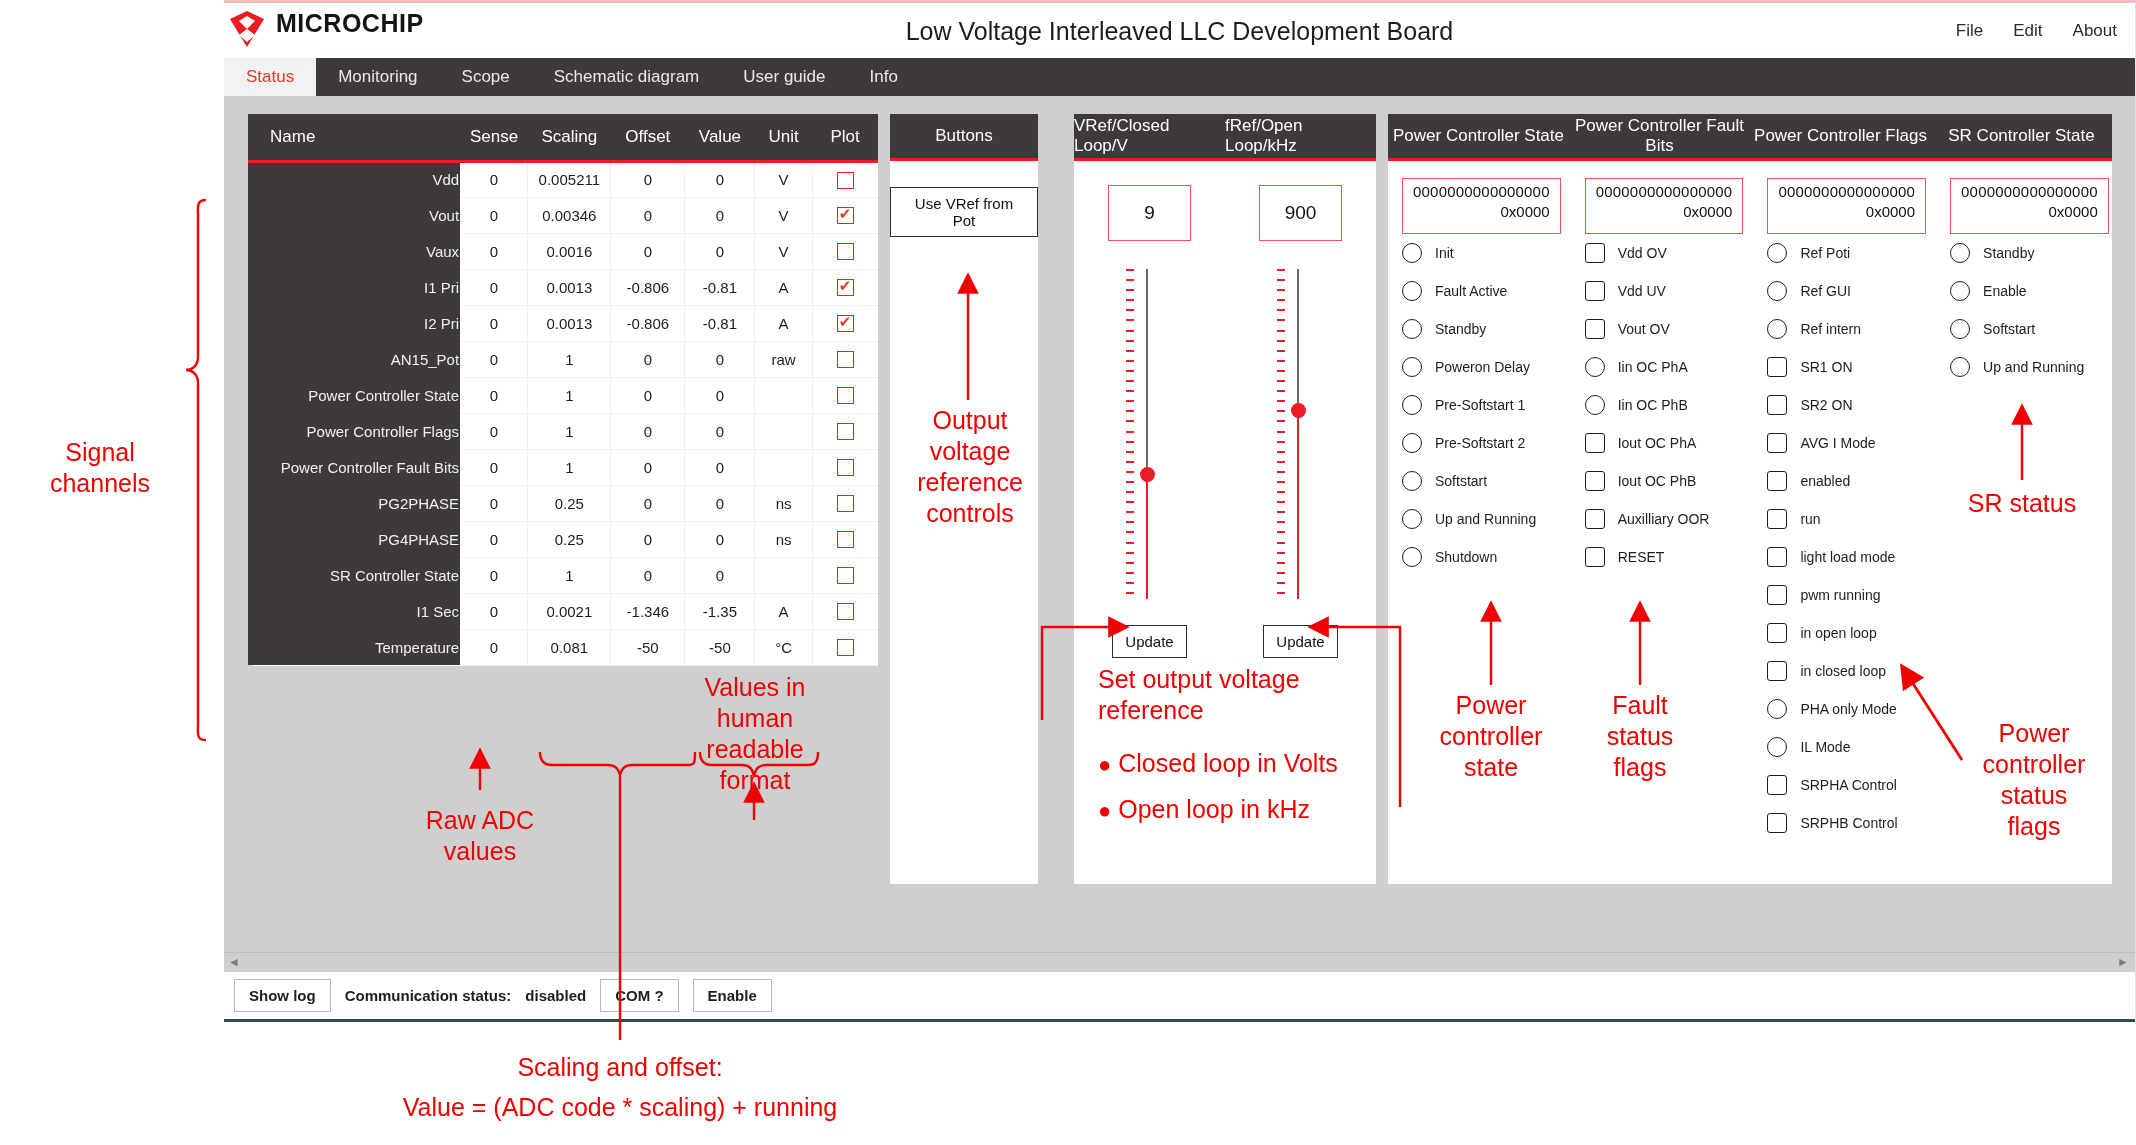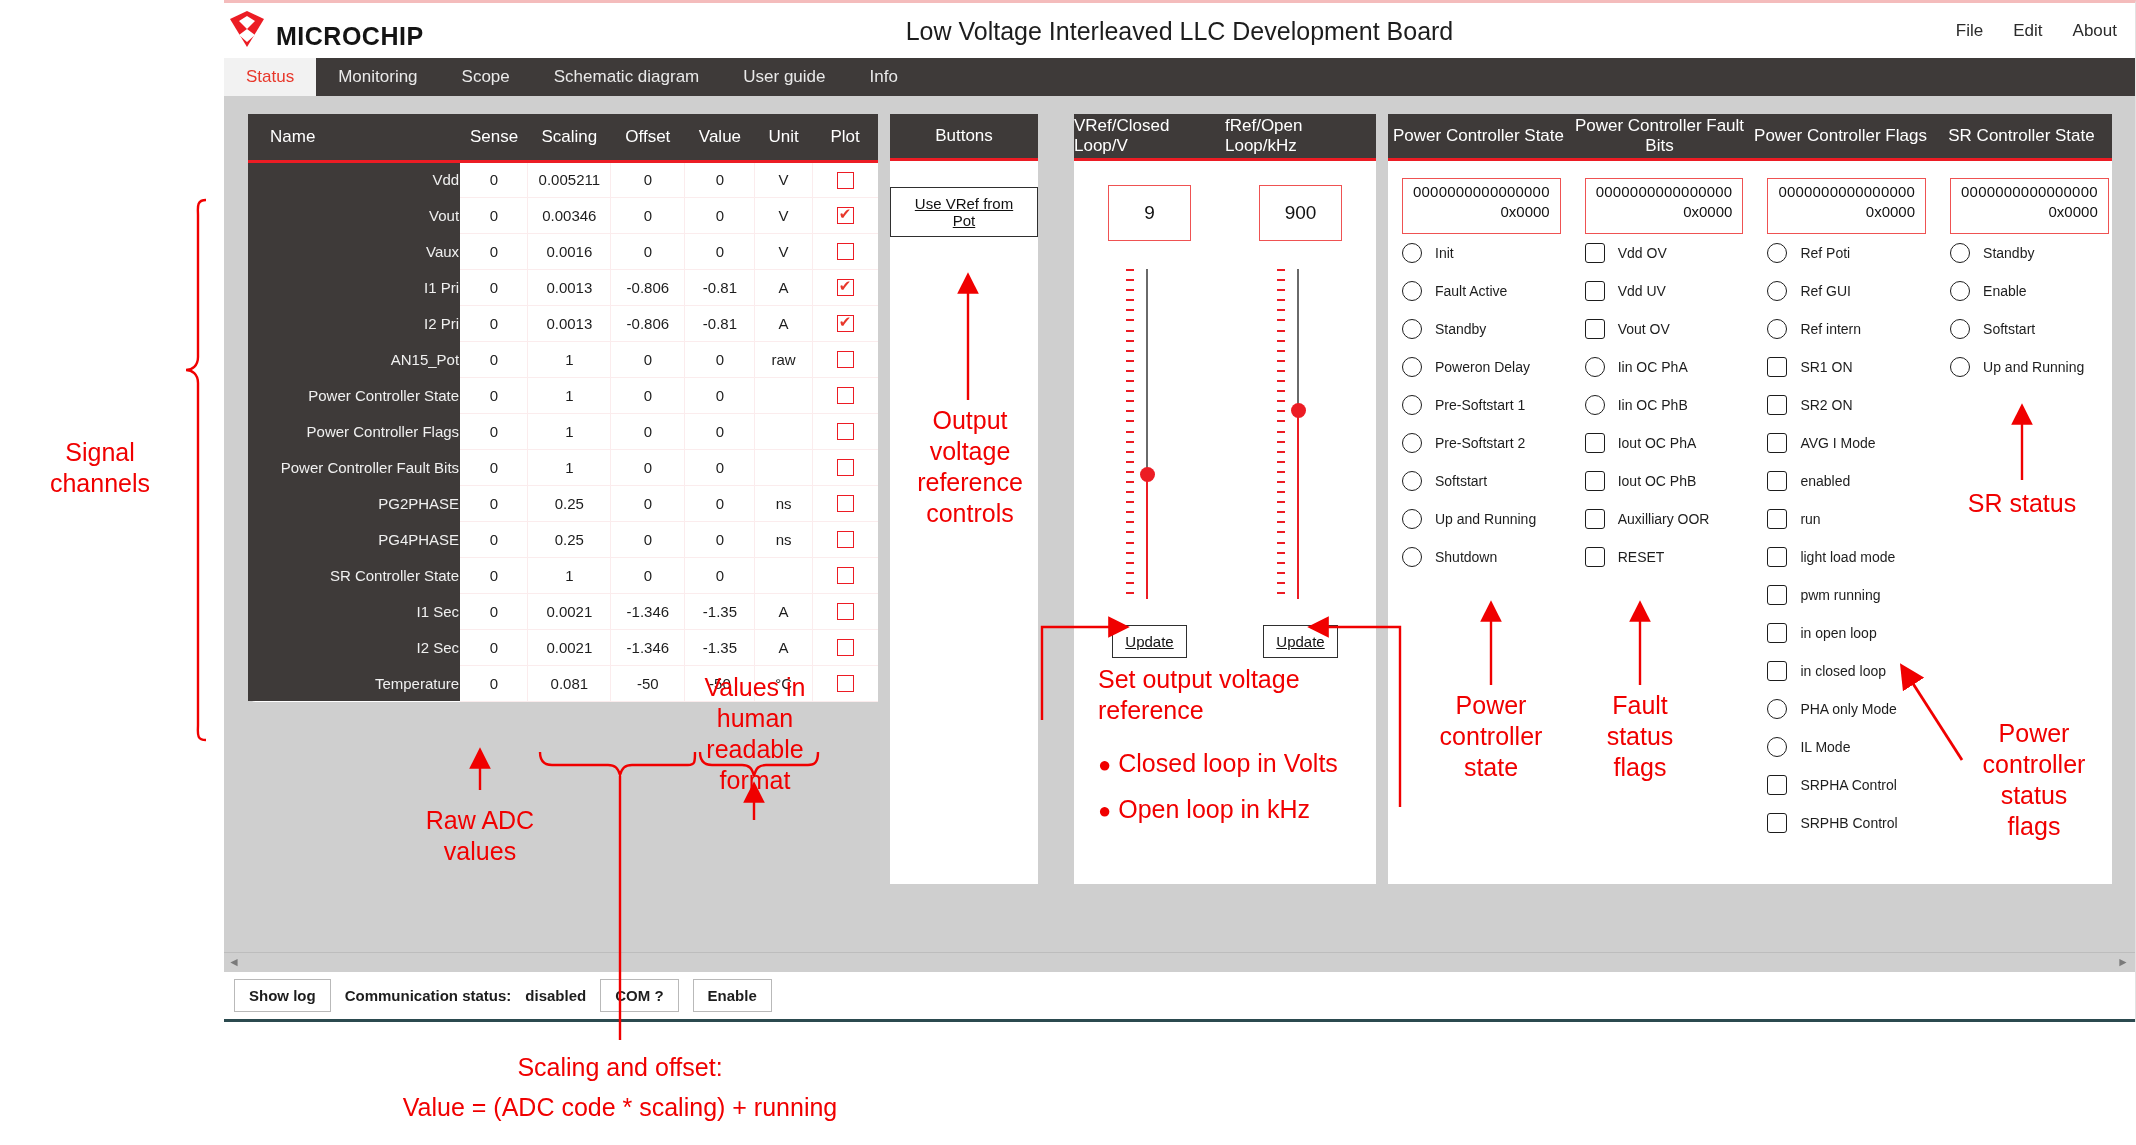--- a/index.html
+++ b/index.html
@@ -13,21 +13,21 @@
   }
   
   #app {
     position:absolute; left:224px; top:0; width:1912px; height:1022px;
     background:#ffffff;
     border-top:3px solid #f4bcbc;
     border-right:1px solid #e2e2e2;
   }
   
   .titlebar { position:relative; height:55px; background:#fff; }
-  .logo { position:absolute; left:0px; top:6px; display:flex; align-items:flex-end; }
+  .logo { position:absolute; left:0px; top:6px; display:flex; align-items:flex-start; }
   .logo svg { display:block; }
   .logo-text { font-family:"Liberation Sans", sans-serif; font-weight:bold;
      font-size:25px; letter-spacing:.5px; color:#141414; margin-left:6px; }
   .app-title {
      position:absolute; left:0; right:0; top:14px; text-align:center;
      font-size:25px; color:#1d1d1d; font-family:"Liberation Sans", sans-serif;
   }
   .menu { position:absolute; right:18px; top:18px; display:flex; gap:30px; }
   .menu div { font-size:17px; color:#2b2b2b; cursor:default; }
   
@@ -62,21 +62,20 @@
   .cbx { width:17px; height:17px; border:1.6px solid #ec1c24; display:inline-block;
      background:#fff; position:relative; vertical-align:middle; }
   .cbx.on::after { content:"✔"; position:absolute; left:1px; top:-4px;
      font-size:15px; color:#e8372a; line-height:20px; }
   
   #buttonsPanel { left:666px; top:18px; width:148px; height:770px; }
   .btn-std {
      border:1.6px solid #2f2f2f; background:#fff; font-size:15px; color:#111;
      padding:7px 12px; display:inline-block; cursor:default;
      font-family:"Liberation Sans", sans-serif;
-     text-decoration:underline;
   }
   #buttonsPanel .btn-wrap { text-align:center; padding-top:26px; }
   
   #vrefPanel { left:850px; top:18px; width:302px; height:770px; }
   .vref-body { display:flex; }
   .vcol { flex:1; display:flex; flex-direction:column; align-items:center; padding-top:24px; }
   .numbox { width:83px; height:56px; border:1.5px solid #ef5252; background:#fff;
      display:flex; align-items:center; justify-content:center; font-size:19px; color:#111; }
   .slider { position:relative; width:60px; height:338px; margin-top:24px; }
   .slider .ticks { position:absolute; left:6px; top:4px; width:8px; height:332px; }
@@ -284,29 +283,20 @@
             <tr>
               <td class="nm">I1 Sec</td>
               <td>0</td>
               <td>0.0021</td>
               <td>-1.346</td>
               <td>-1.35</td>
               <td>A</td>
               <td class="plotcell"><span class="cbx"></span></td>
             </tr>
             <tr>
-              <td class="nm">I2 Sec</td>
-              <td>0</td>
-              <td>0.0021</td>
-              <td>-1.346</td>
-              <td>-1.35</td>
-              <td>A</td>
-              <td class="plotcell"><span class="cbx"></span></td>
-            </tr>
-            <tr>
               <td class="nm">Temperature</td>
               <td>0</td>
               <td>0.081</td>
               <td>-50</td>
               <td>-50</td>
               <td>°C</td>
               <td class="plotcell"><span class="cbx"></span></td>
             </tr>
           </tbody>
       </table>

